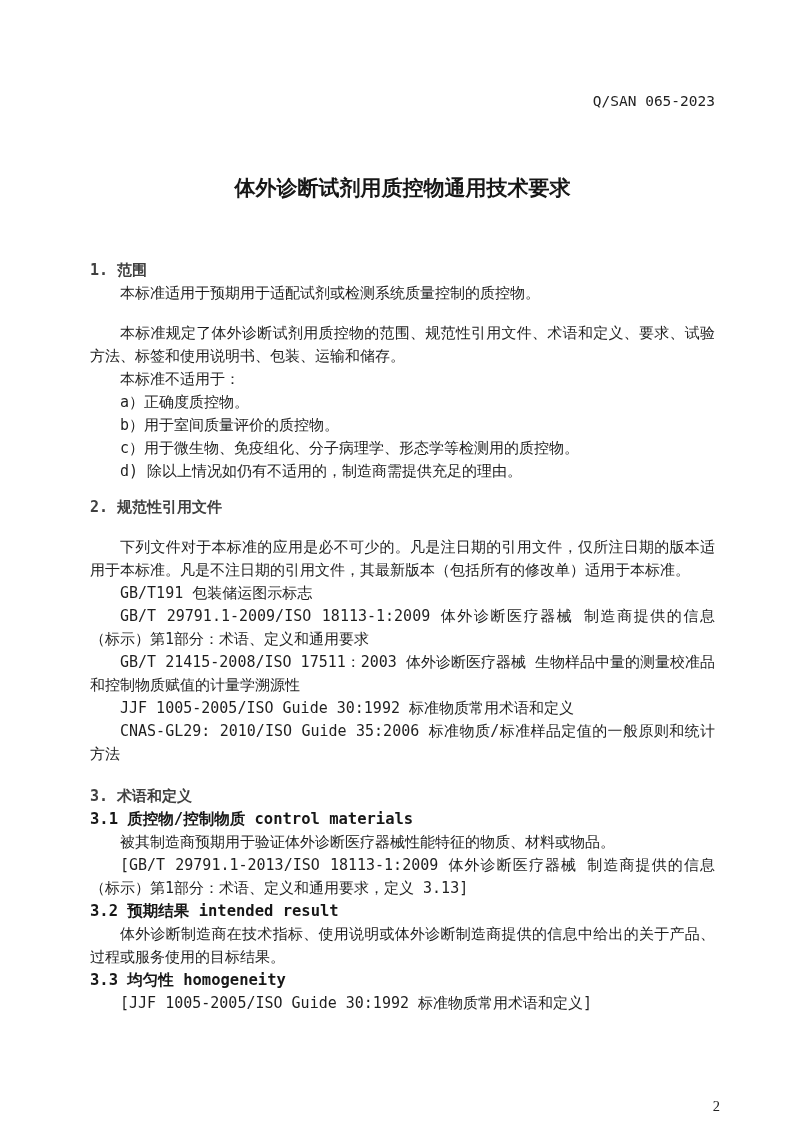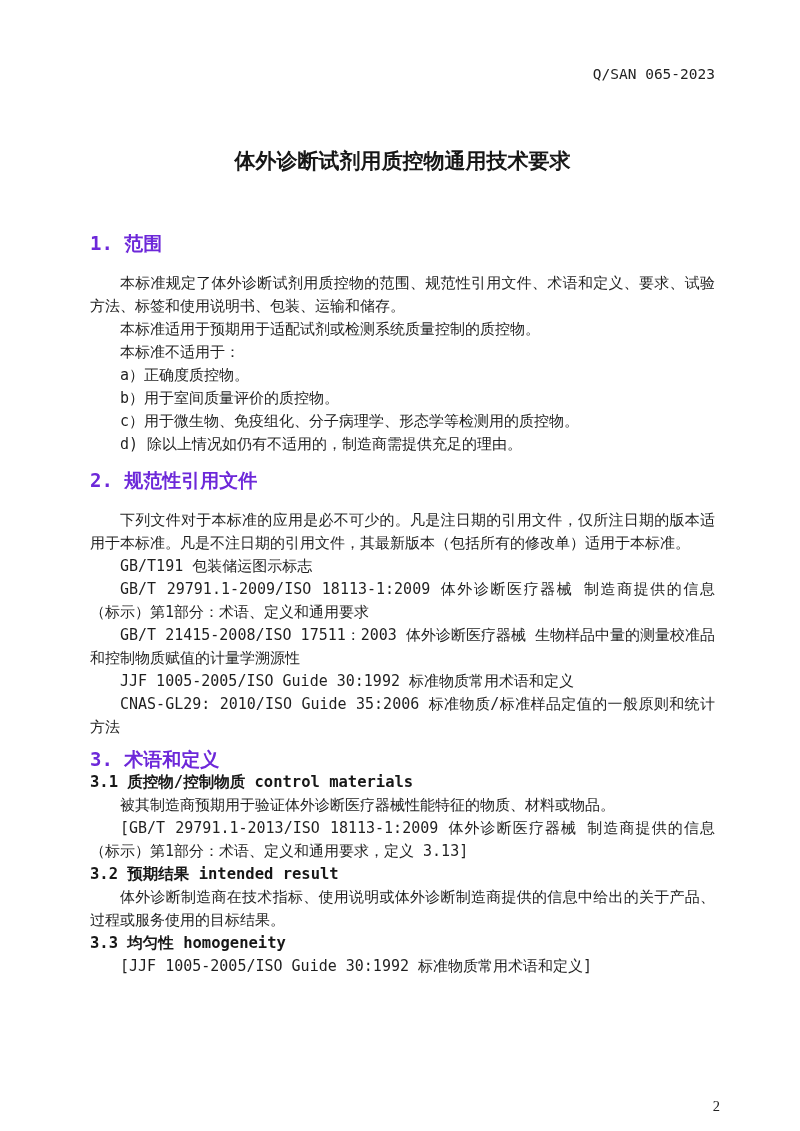--- a/index.html
+++ b/index.html
@@ -7,21 +7,21 @@
     padding: 0;
     background: #ffffff;
   }
   .page {
     position: relative;
     width: 800px;
     height: 1131px;
     margin: 0 auto;
     background: #ffffff;
     box-sizing: border-box;
-    padding: 66px 85px 0 90px;
+    padding: 93px 85px 0 90px;
     color: #1f1f1f;
     overflow: hidden;
   }
   .doc-code {
     text-align: right;
     font-family: "DejaVu Sans Mono", monospace;
     font-size: 14.5px;
     line-height: 16px;
     color: #222;
   }
@@ -30,27 +30,27 @@
     text-align: center;
     font-family: Liberation Mono, monospace;
     font-weight: 700;
     font-size: 21px;
     line-height: 30px;
     color: #171717;
   }
   .h-section {
     font-family: "DejaVu Sans Mono", "Liberation Sans", sans-serif;
     font-weight: 700;
-    font-size: 19px;
+    font-size: 15px;
     line-height: 23px;
-    color: #6d28d9;
+    color: #404040;
   }
   .h-s1 { margin-top: 54px; }
   .h-s2 { margin-top: 13px; }
-  .h-s3 { margin-top: 9px; }
+  .h-s3 { margin-top: 19px; }
   p.body {
     margin: 0;
     font-family: "DejaVu Sans Mono", "Liberation Serif", serif;
     font-size: 15px;
     line-height: 23px;
     text-indent: 2em;
     text-align: justify;
     color: #1f1f1f;
   }
   p.gap-top { margin-top: 17px; }
@@ -74,22 +74,22 @@
 </head>
 <body>
 
 <div class="page">
 
   <div class="doc-code">Q/SAN 065-2023</div>
 
   <div class="doc-title">体外诊断试剂用质控物通用技术要求</div>
 
   <div class="h-section h-s1">1. 范围</div>
+  <p class="body">本标准适用于预期用于适配试剂或检测系统质量控制的质控物。</p>
   <p class="body gap-top">本标准规定了体外诊断试剂用质控物的范围、规范性引用文件、术语和定义、要求、试验方法、标签和使用说明书、包装、运输和储存。</p>
-  <p class="body">本标准适用于预期用于适配试剂或检测系统质量控制的质控物。</p>
   <p class="body">本标准不适用于：</p>
   <p class="body">a）正确度质控物。</p>
   <p class="body">b）用于室间质量评价的质控物。</p>
   <p class="body">c）用于微生物、免疫组化、分子病理学、形态学等检测用的质控物。</p>
   <p class="body">d) 除以上情况如仍有不适用的，制造商需提供充足的理由。</p>
 
   <div class="h-section h-s2">2. 规范性引用文件</div>
   <p class="body gap-top">下列文件对于本标准的应用是必不可少的。凡是注日期的引用文件，仅所注日期的版本适用于本标准。凡是不注日期的引用文件，其最新版本（包括所有的修改单）适用于本标准。</p>
   <p class="body">GB/T191 包装储运图示标志</p>
   <p class="body">GB/T 29791.1-2009/ISO 18113-1:2009 体外诊断医疗器械 制造商提供的信息（标示）第1部分：术语、定义和通用要求</p>

